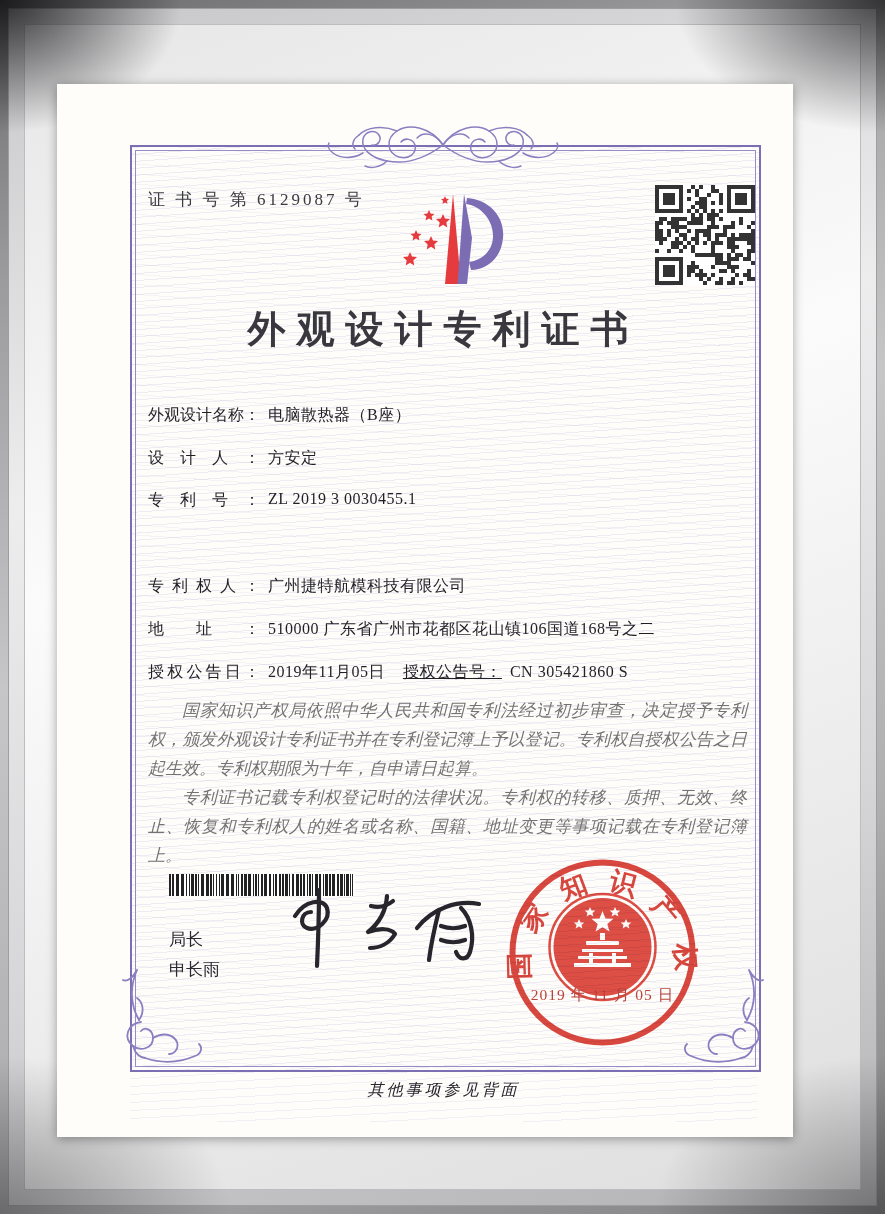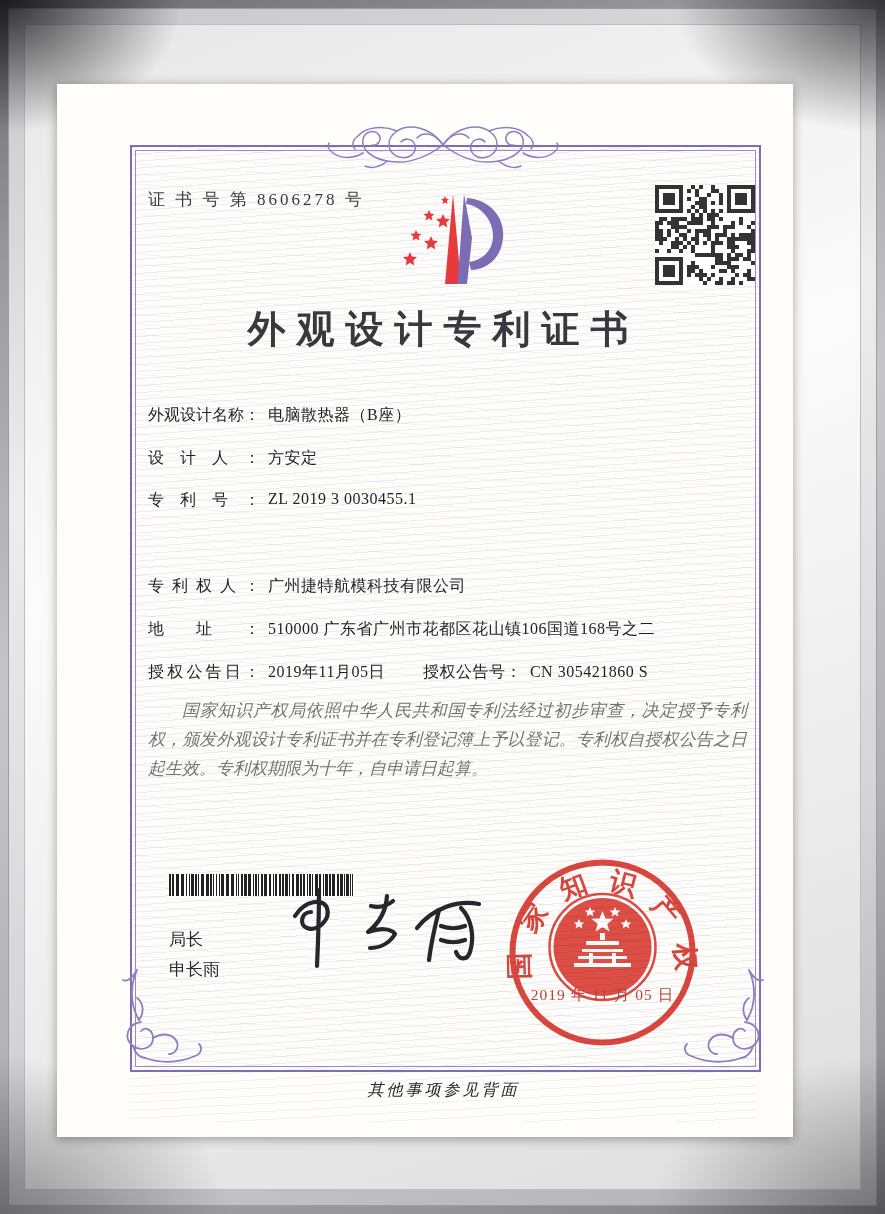--- a/index.html
+++ b/index.html
@@ -32,21 +32,21 @@
   .orn-bl{left:58px;top:878px;}
   .orn-br{left:622px;top:878px;transform:scaleX(-1);}
   .cert-no{position:absolute;left:91px;top:104px;font-size:17px;letter-spacing:3px;color:#3a3a40;}
   .logo{position:absolute;left:326px;top:108px;width:122px;height:98px;}
   .qr{position:absolute;left:598px;top:101px;width:100px;height:100px;background:#fff;}
   .title{position:absolute;left:73px;top:220px;width:627px;text-align:center;
     font-size:38px;font-weight:600;letter-spacing:11px;color:#38383e;}
   .row{position:absolute;left:91px;width:606px;font-size:16px;color:#1f1f26;white-space:nowrap;}
   .flabel{display:inline-block;width:112px;text-align:justify;text-align-last:justify;vertical-align:top;}
   .fvalue{display:inline-block;margin-left:4px;letter-spacing:.5px;}
-  .grant2{margin-left:34px;}
+  .grant2{margin-left:14px;text-decoration:underline;}
   .paras{position:absolute;left:91px;top:612px;width:599px;font-size:17px;line-height:29px;
     color:#737373;font-style:italic;}
   .paras p{margin:0;text-indent:2em;text-align:justify;}
   .barcode{position:absolute;left:112px;top:790px;width:192px;height:22px;display:flex;align-items:stretch;}
   .barcode i{display:block;height:100%;}
   .officer{position:absolute;left:112px;top:841px;font-size:17px;color:#2a2a30;line-height:30px;}
   .sig{position:absolute;left:198px;top:798px;width:262px;height:96px;}
   .seal{position:absolute;left:448px;top:771px;width:195px;height:195px;mix-blend-mode:multiply;opacity:.93;}
   .page-info{position:absolute;left:73px;top:954px;width:627px;text-align:center;
     font-size:15px;letter-spacing:2px;color:#2c2c32;}
@@ -91,21 +91,21 @@
     <svg class="orn-corner orn-br" viewBox="0 0 92 110">
       <g stroke="#8a7fc0" fill="none" stroke-width="1.8" stroke-linecap="round">
         <path d="M26 60 C12 62 8 76 18 84 C26 90 38 86 38 76 C38 68 30 64 26 69"></path>
         <path d="M22 8 C14 26 16 44 24 58 M22 8 C18 16 12 20 8 18"></path>
         <path d="M30 96 C48 102 66 100 80 94 C86 92 88 86 84 82"></path>
         <path d="M38 76 C48 70 58 72 62 80 C64 86 60 92 54 92"></path>
         <path d="M24 58 C30 50 28 40 22 36 M18 84 C20 92 26 96 30 96"></path>
       </g>
     </svg>
 
-    <div class="cert-no">证 书 号 第 8606278 号</div>
+    <div class="cert-no">证 书 号 第 6129087 号</div>
 
     <svg class="logo" viewBox="0 0 122 98">
       <g fill="#e63b3e">
         <polygon points="62,4 63.2,6.8 66,7 63.9,9 64.5,12 62,10.4 59.5,12 60.1,9 58,7 60.8,6.8"></polygon>
         <polygon points="46,18 47.6,21.6 51.5,22 48.6,24.6 49.4,28.5 46,26.4 42.6,28.5 43.4,24.6 40.5,22 44.4,21.6"></polygon>
         <polygon points="60,22 62,26.6 67,27.1 63.3,30.5 64.3,35.4 60,32.8 55.7,35.4 56.7,30.5 53,27.1 58,26.6"></polygon>
         <polygon points="33,38 34.6,41.6 38.5,42 35.6,44.6 36.4,48.5 33,46.4 29.6,48.5 30.4,44.6 27.5,42 31.4,41.6"></polygon>
         <polygon points="48,44 50,48.6 55,49.1 51.3,52.5 52.3,57.4 48,54.8 43.7,57.4 44.7,52.5 41,49.1 46,48.6"></polygon>
         <polygon points="27,60 29,64.6 34,65.1 30.3,68.5 31.3,73.4 27,70.8 22.7,73.4 23.7,68.5 20,65.1 25,64.6"></polygon>
         <polygon points="70,2 78,92 62,92"></polygon>
@@ -354,20 +354,21 @@
     </div>
     <div class="row" style="top:578px">
       <span class="flabel">授权公告日：</span>
       <span class="fvalue">2019年11月05日</span>
       <span class="fvalue grant2">授权公告号：</span>
       <span class="fvalue">CN 305421860 S</span>
     </div>
 
     <div class="paras">
       <p>国家知识产权局依照中华人民共和国专利法经过初步审查，决定授予专利权，颁发外观设计专利证书并在专利登记簿上予以登记。专利权自授权公告之日起生效。专利权期限为十年，自申请日起算。</p>
+      <p>专利证书记载专利权登记时的法律状况。专利权的转移、质押、无效、终止、恢复和专利权人的姓名或名称、国籍、地址变更等事项记载在专利登记簿上。</p>
     </div>
 
     <div class="barcode" id="barcode">
         <i style="width:2px;background:#222"></i>
         <i style="width:1px;background:#fff"></i>
         <i style="width:2px;background:#222"></i>
         <i style="width:2px;background:#fff"></i>
         <i style="width:3px;background:#222"></i>
         <i style="width:2px;background:#fff"></i>
         <i style="width:3px;background:#222"></i>

